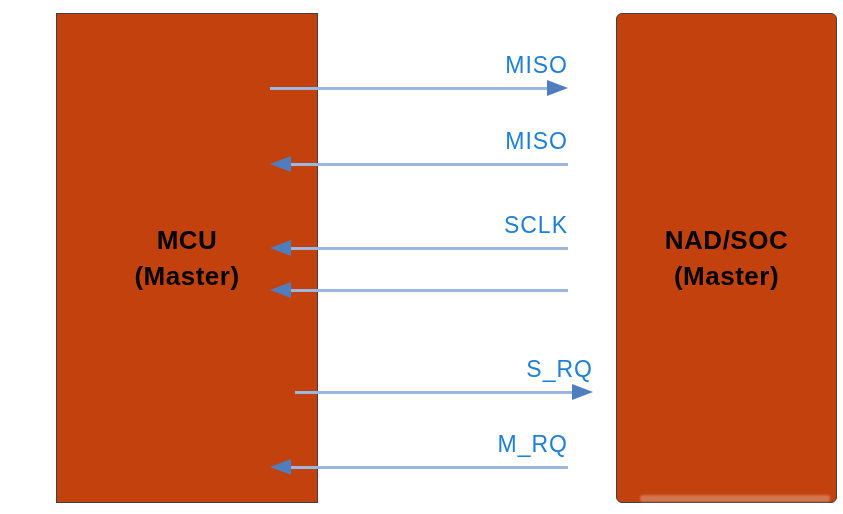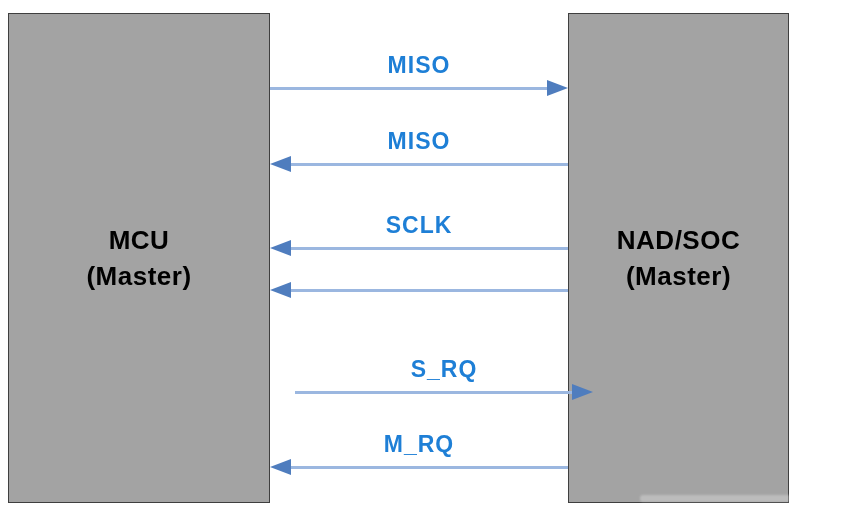--- a/index.html
+++ b/index.html
@@ -12,30 +12,31 @@
     position: relative;
     width: 843px;
     height: 514px;
     background: #ffffff;
     overflow: hidden;
   }
   .node-box {
     position: absolute;
     top: 13px;
     height: 490px;
-    background: #a3a3a3;
+    background: #c2410c;
     border: 1.5px solid #3F3F3F;
     box-sizing: border-box;
     display: flex;
     flex-direction: column;
     align-items: center;
     justify-content: center;
+    margin-left: 48px;
   }
   .node-box.left  { left: 8px;  width: 262px; }
-  .node-box.right { left: 568px; width: 221px; }
+  .node-box.right { left: 568px; width: 221px; border-radius: 6px; }
   .node-title, .node-subtitle {
     color: #000000;
     font-weight: bold;
     font-size: 26px;
     line-height: 36px;
     text-align: center;
     letter-spacing: 0.5px;
   }
   .channel {
     position: absolute;
@@ -51,27 +52,26 @@
     height: 48px;
   }
   .signal-row:nth-of-type(1) { top: 52px; }
   .signal-row:nth-of-type(2) { top: 128px; }
   .signal-row:nth-of-type(3) { top: 212px; }
   .signal-row:nth-of-type(4) { top: 280px; }
   .signal-row:nth-of-type(5) { top: 356px; padding-left: 25px; }
   .signal-row:nth-of-type(6) { top: 431px; }
   .signal-label {
     display: block;
-    text-align: center;
+    text-align: right;
     color: #1E7FD6;
     font-size: 23px;
     line-height: 26px;
     height: 26px;
     letter-spacing: 1px;
-    font-weight: bold;
   }
   .arrow {
     display: flex;
     align-items: center;
     height: 16px;
     margin-top: 2px;
   }
   .arrow .line {
     flex: 1 1 auto;
     height: 3px;

